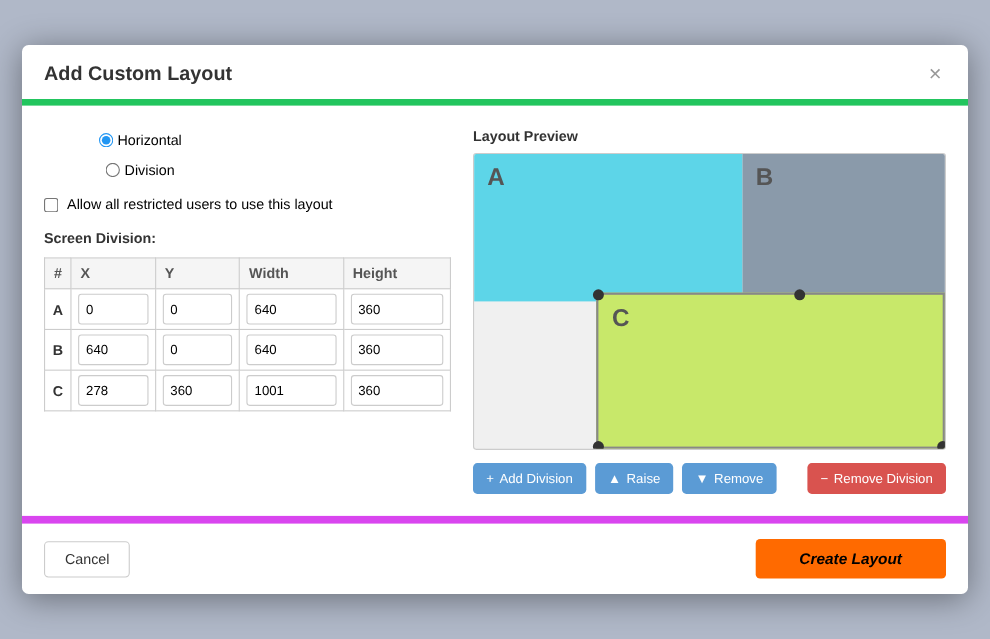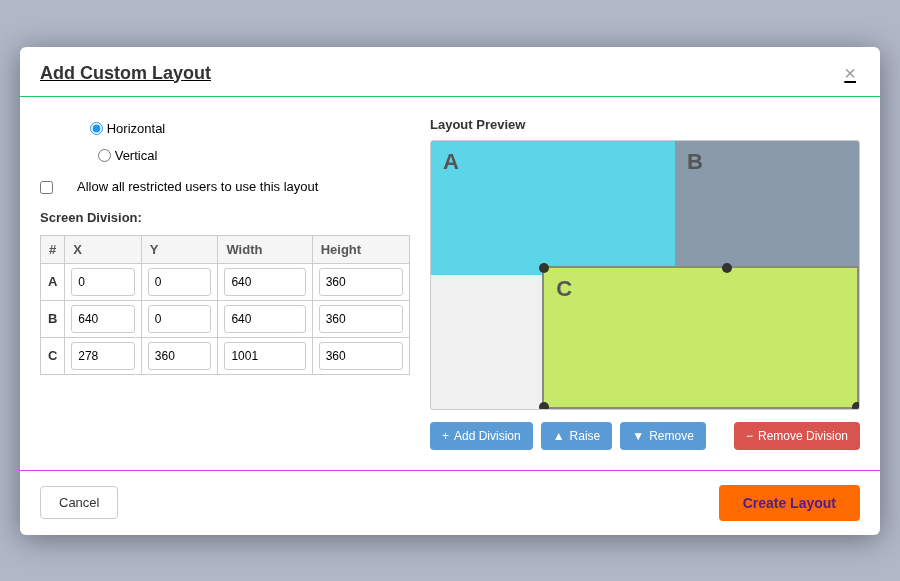--- a/index.html
+++ b/index.html
@@ -26,25 +26,24 @@
     .modal {
       background: #fff;
       border-radius: 6px;
       box-shadow: 0 4px 30px rgba(0,0,0,0.4);
       width: 860px;
       padding: 0;
       position: relative;
     }
     .modal-header {
       padding: 16px 20px 12px 20px;
-      border-bottom: 1px solid #22c55e;
+      border-bottom: 6px solid #22c55e;
       display: flex;
       justify-content: space-between;
       align-items: center;
-      text-decoration: underline;
     }
     .modal-title {
       font-size: 18px;
       font-weight: bold;
       color: #333;
     }
     .modal-close {
       background: none;
       border: none;
       font-size: 20px;
@@ -118,21 +117,21 @@
       font-size: 13px;
       height: 32px;
       width: 140px;
       margin-top: 4px;
       background: white;
       cursor: pointer;
     }
     .checkbox-row {
       display: flex;
       align-items: flex-end;
-      gap: 24px;
+      gap: 8px;
       margin-bottom: 16px;
     }
     .checkbox-row input[type="checkbox"] {
       cursor: pointer;
     }
     .section-label {
       font-weight: bold;
       color: #333;
       margin-bottom: 10px;
       display: block;
@@ -235,41 +234,42 @@
       height: 10px;
       background: #333;
       border-radius: 50%;
       z-index: 10;
     }
     .modal-footer {
       display: flex;
       justify-content: space-between;
       align-items: center;
       padding: 14px 20px;
-      border-top: 1px solid #d946ef;
+      border-top: 7px solid #d946ef;
     }
     .btn {
       border: none;
       border-radius: 4px;
       padding: 8px 18px;
       font-size: 13px;
       cursor: pointer;
       font-weight: normal;
     }
     .btn-cancel {
       background: #fff;
       border: 1px solid #ccc;
       color: #333;
     }
     .btn-create {
       background: #ff6a00;
-      color: #4c1d95;
+      color: #000000;
       font-size: 14px;
       font-weight: bold;
-      padding: 10px 24px;
+      padding: 10px 40px;
+      font-style: italic;
     }
     .division-buttons {
       display: flex;
       gap: 8px;
       margin-top: 12px;
     }
     .btn-add-division {
       background: #5b9bd5;
       color: #fff;
       border: none;
@@ -337,21 +337,21 @@
 
         <div class="orientation-row">
           <div class="orientation-group">
             <div class="radio-row">
               <label class="radio-option">
                 <input type="radio" name="orientation" checked="" style="">
                 <span>Horizontal</span>
               </label>
               <label class="radio-option">
                 <input type="radio" name="orientation" style="">
-                <span>Vertical</span>
+                <span>Division</span>
               </label>
             </div>
           </div>
           <div class="resolution-group">
           </div>
         </div>
 
         <div class="checkbox-row">
           <input type="checkbox" style="">
           <label>Allow all restricted users to use this layout</label>

